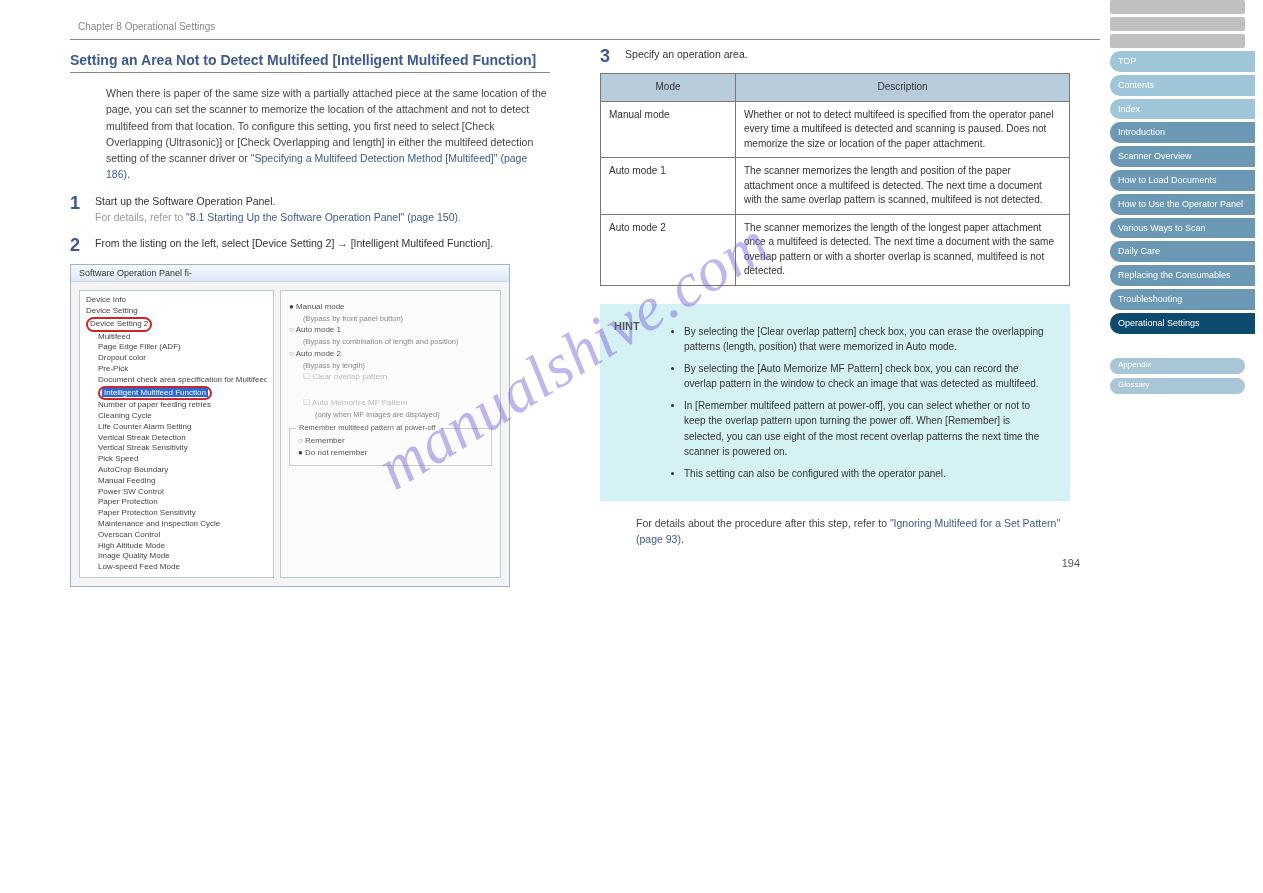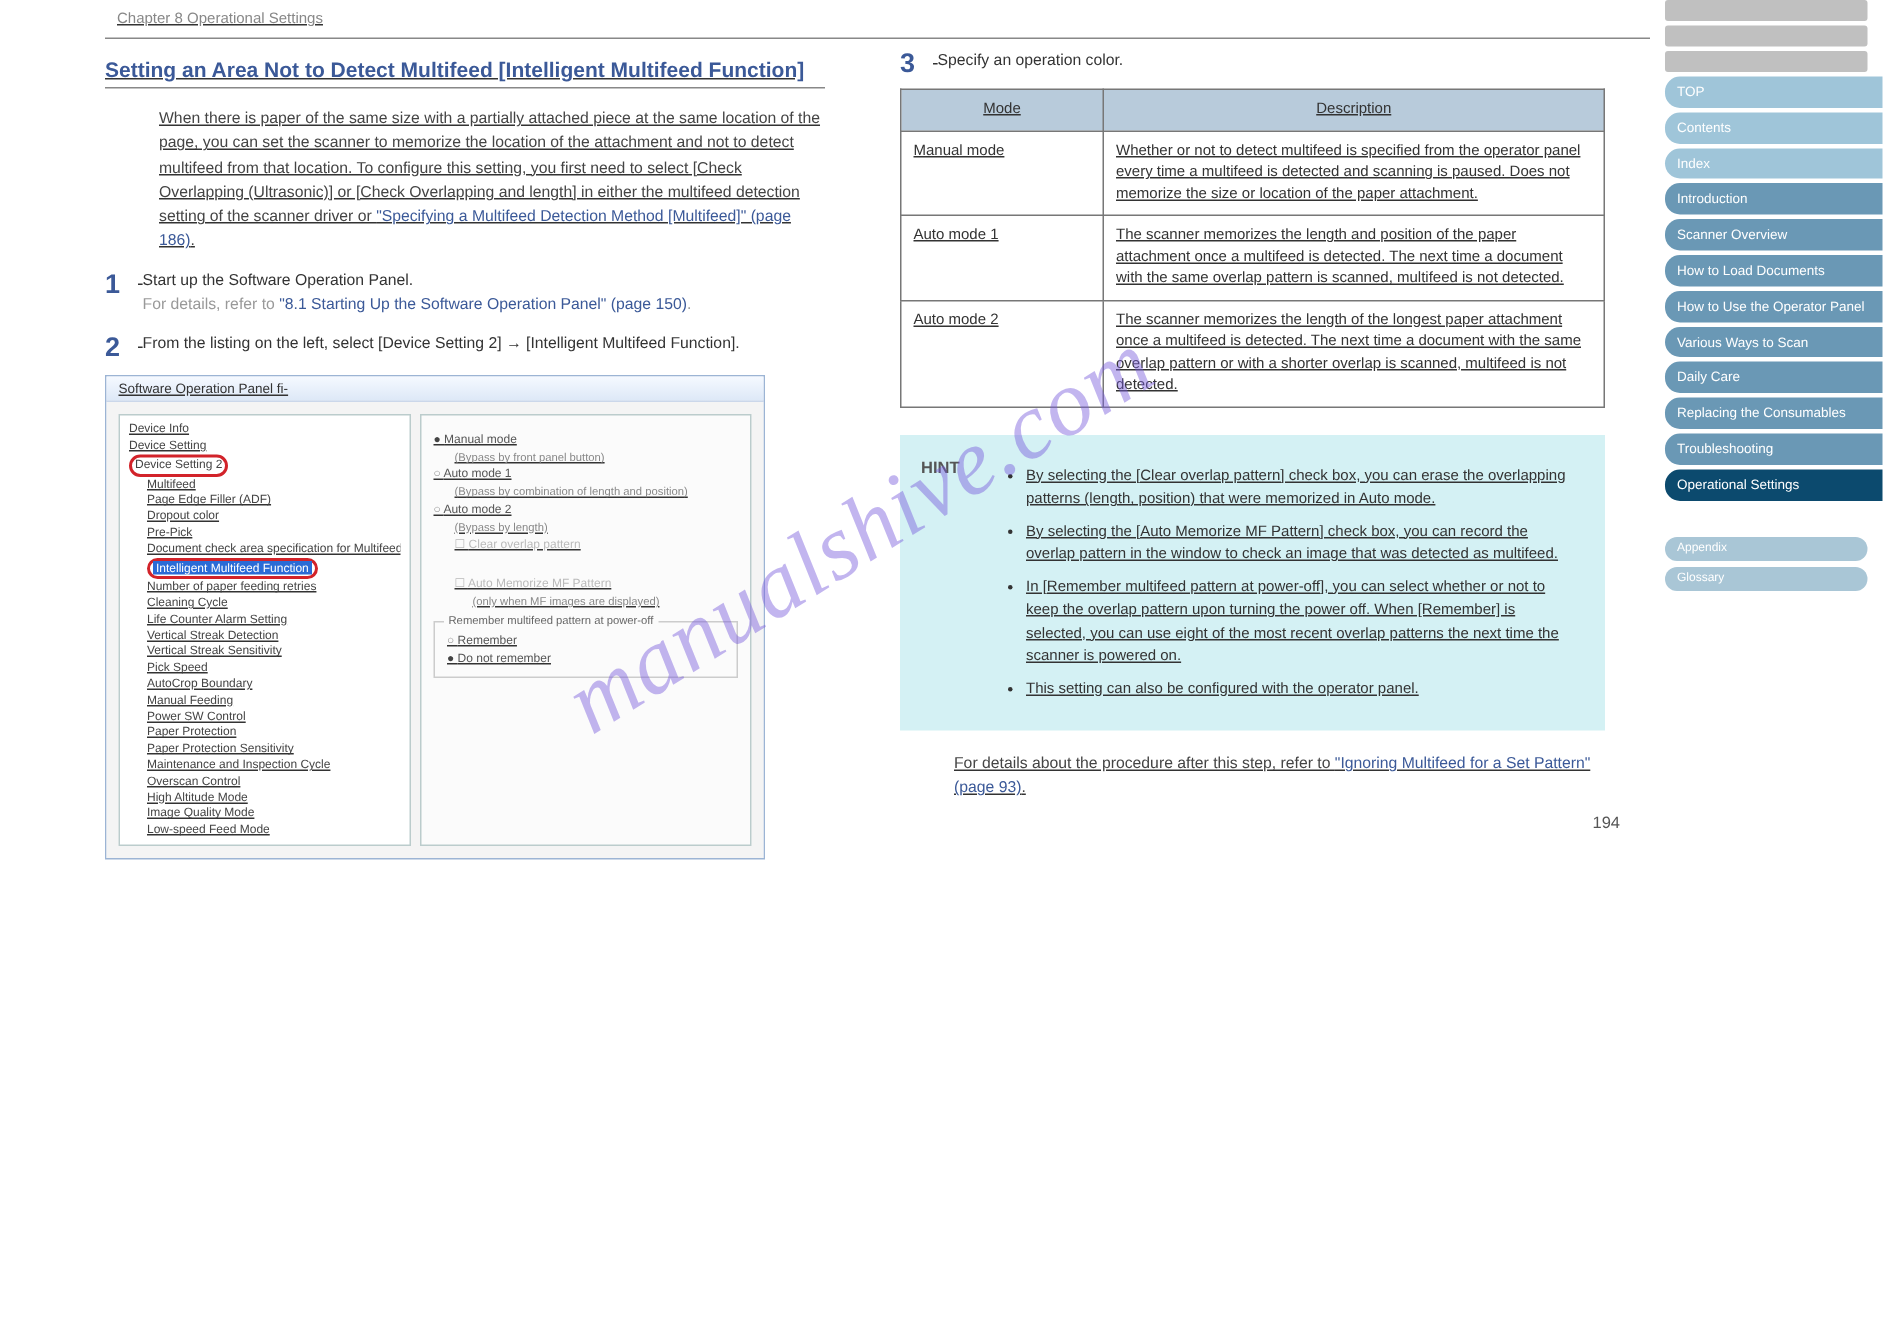--- a/index.html
+++ b/index.html
@@ -1,18 +1,18 @@
 <!DOCTYPE html>
 <html><head>
 <meta charset="utf-8">
 <style>
 * { margin: 0; padding: 0; box-sizing: border-box; }
 body { font-family: Arial, sans-serif; font-size: 11px; color: #333; width: 1263px; height: 893px; position: relative; background: #fff; overflow: hidden; }
 .page { display: flex; }
-.content { width: 1110px; padding: 7px 0 0 70px; position: relative; text-decoration: underline; }
+.content { width: 1110px; padding: 21px 0 0 70px; position: relative; }
 .sidebar { width: 145px; }
 .topline { border-bottom: 1px solid #888; margin: 0 0 12px 0; width: 1030px; }
 .topbar { height: 18px; font-size: 10px; color: #888; padding-left: 8px; }
 .section-title { font-size: 14px; font-weight: bold; color: #3b5998; border-bottom: 1px solid #888; padding-bottom: 4px; margin-bottom: 12px; width: 480px; }
 .cols { display: flex; gap: 50px; }
 .lcol { width: 480px; }
 .rcol { width: 480px; }
 .para { font-size: 10.5px; line-height: 1.55; color: #444; margin-bottom: 6px; margin-left: 36px; }
 .stepn { color: #3b5998; font-size: 18px; font-weight: bold; display: inline-block; width: 22px; vertical-align: top; }
 .step { margin: 10px 0 6px 0; }
@@ -139,21 +139,21 @@
                 <div class="rad on">Do not remember</div>
               </div>
             </div>
           </div>
         </div>
       </div>
 
       <div class="rcol">
         <div class="step" style="margin-top:-6px">
           <span class="stepn">3</span>
-          <span class="stepbody">Specify an operation color.</span>
+          <span class="stepbody">Specify an operation area.</span>
         </div>
 
         <table class="modes">
           <tbody>
               <tr>
             <th>Mode</th>
             <th>Description</th>
           </tr>
           <tr>
             <td class="mc">Manual mode</td>

